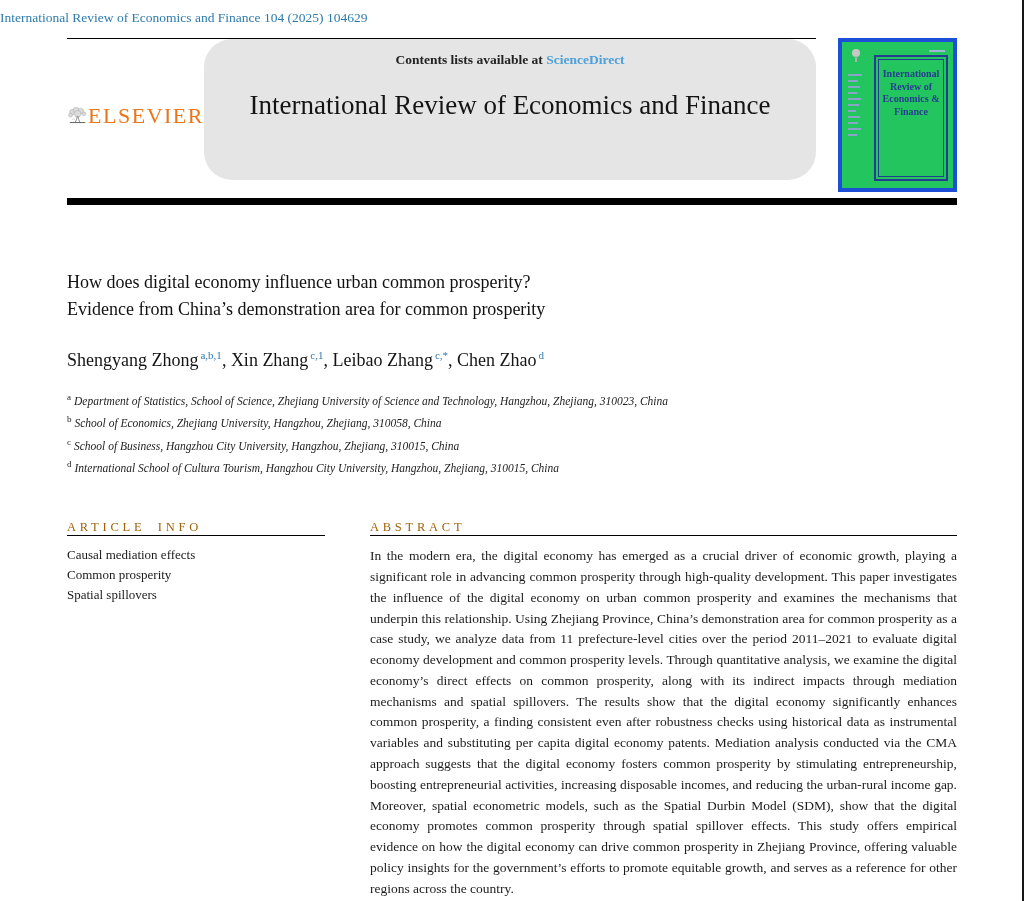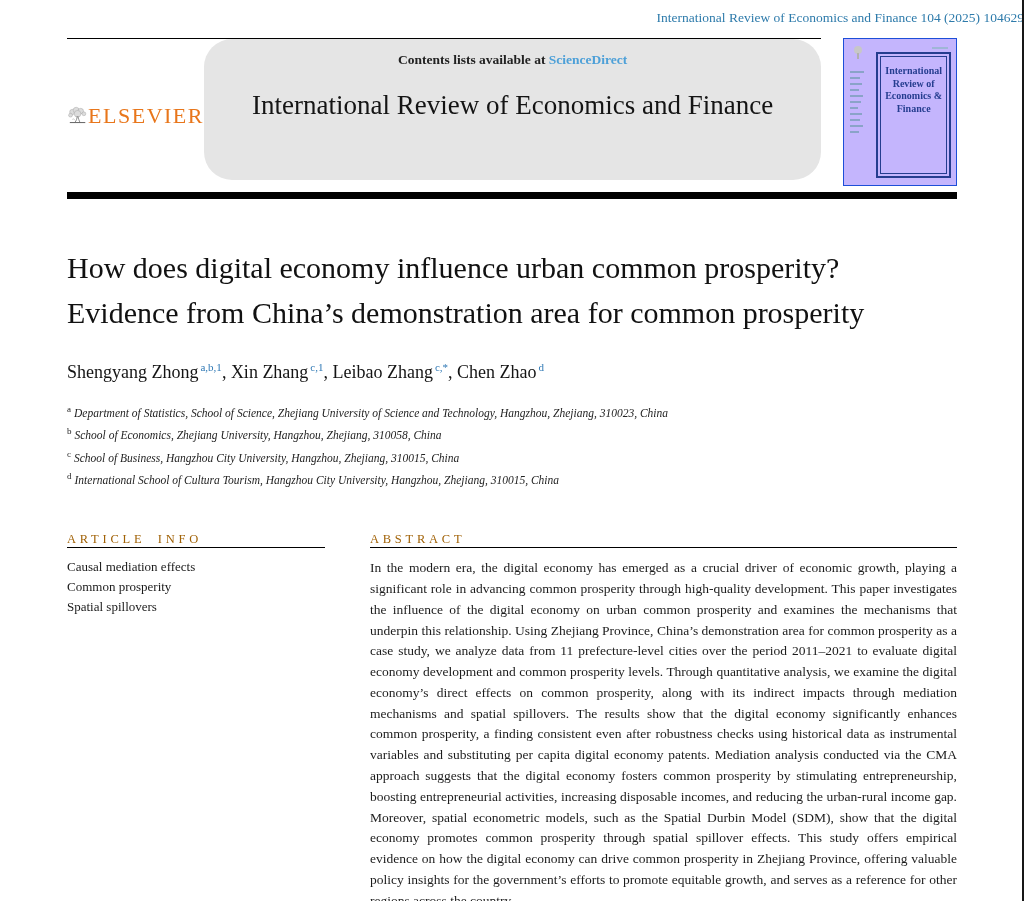--- a/index.html
+++ b/index.html
@@ -1,43 +1,43 @@
 <!DOCTYPE html>
 <html><head>
 <meta charset="utf-8">
 <style>
   html,body{margin:0;padding:0;}
   body{
     width:1024px;height:901px;position:relative;background:#ffffff;
     font-family:"Liberation Serif", serif;color:#1a1a1a;overflow:hidden;
   }
   .right-edge{position:absolute;top:0;right:0;width:2px;height:901px;background:#161616;}
-  .citation{padding-top:10px;text-align:right;font-size:13.5px;color:#2e7bab;}
+  .citation{padding-top:10px;text-align:left;font-size:13.5px;color:#2e7bab;}
   
   .banner-row{margin:12px 67px 0 67px;display:flex;align-items:flex-start;}
   .banner-main{width:756px;border-top:1.5px solid #000;display:flex;height:141px;}
   .logo-block{width:137px;background:#fff;display:flex;flex-direction:row;align-items:center;padding-top:10px;}
   .elsevier-text{color:#e8761b;font-size:22px;letter-spacing:1.5px;margin-top:2px;}
   .gray-box{flex:1;background:#e5e5e5;text-align:center;padding-top:13px;height:128px;border-radius:28px;}
   .contents-line{font-size:13.5px;font-weight:bold;color:#222;}
   .link-blue{color:#4da0d8;}
   .journal-name{font-size:27px;color:#141414;margin-top:22px;}
   .homepage-line{font-family:"Liberation Sans", sans-serif;font-weight:bold;font-size:13px;color:#222;margin-top:26px;}
   
-  .cover-thumb{margin-left:22px;width:112px;height:146px;border:1px solid #1d4ed8;background:#c4b5fd;position:relative;}
+  .cover-thumb{margin-left:22px;width:112px;height:146px;border:4px solid #1d4ed8;background:#22c55e;position:relative;}
   .cover-emblem{position:absolute;left:7px;top:6px;}
   .cover-topright{position:absolute;right:8px;top:8px;width:16px;height:2px;background:#9fb6d6;}
   .cover-left-col{position:absolute;left:6px;top:32px;width:20px;}
   .cover-left-col div{height:2px;background:#8aa3c8;margin-bottom:4px;}
   .cover-box{position:absolute;left:32px;top:13px;right:5px;bottom:7px;border:2px solid #253d8f;padding:2px;}
   .cover-box-inner{border:1px solid #253d8f;height:100%;box-sizing:border-box;padding-top:8px;}
   .cover-title{color:#253d8f;font-weight:bold;font-size:10px;line-height:1.25;text-align:center;}
   
   .thick-bar{margin:6px 67px 0;height:7px;background:#000;}
-  .title{margin:46px 67px 0;font-size:30px;font-weight:400;line-height:1.5;color:#111;}
+  .title{margin:64px 67px 0;font-size:18px;font-weight:400;line-height:1.5;color:#111;}
   .authors{margin:26px 67px 0;font-size:18px;color:#141414;}
   .authors sup{color:#3079b5;font-size:11px;margin-left:2px;}
   .affiliations{margin:18px 67px 0;font-size:11.5px;line-height:1.78;color:#222;}
   .aff-line sup{font-size:9px;margin-right:3px;}
   .aff-line span{font-style:italic;}
   
   .info-abstract{margin:42px 67px 0;display:flex;}
   .col-info{width:258px;margin-right:45px;flex-shrink:0;}
   .col-abstract{flex:1;}
   .col-heading{font-size:12.5px;letter-spacing:0.30em;word-spacing:0.45em;color:#a16207;

